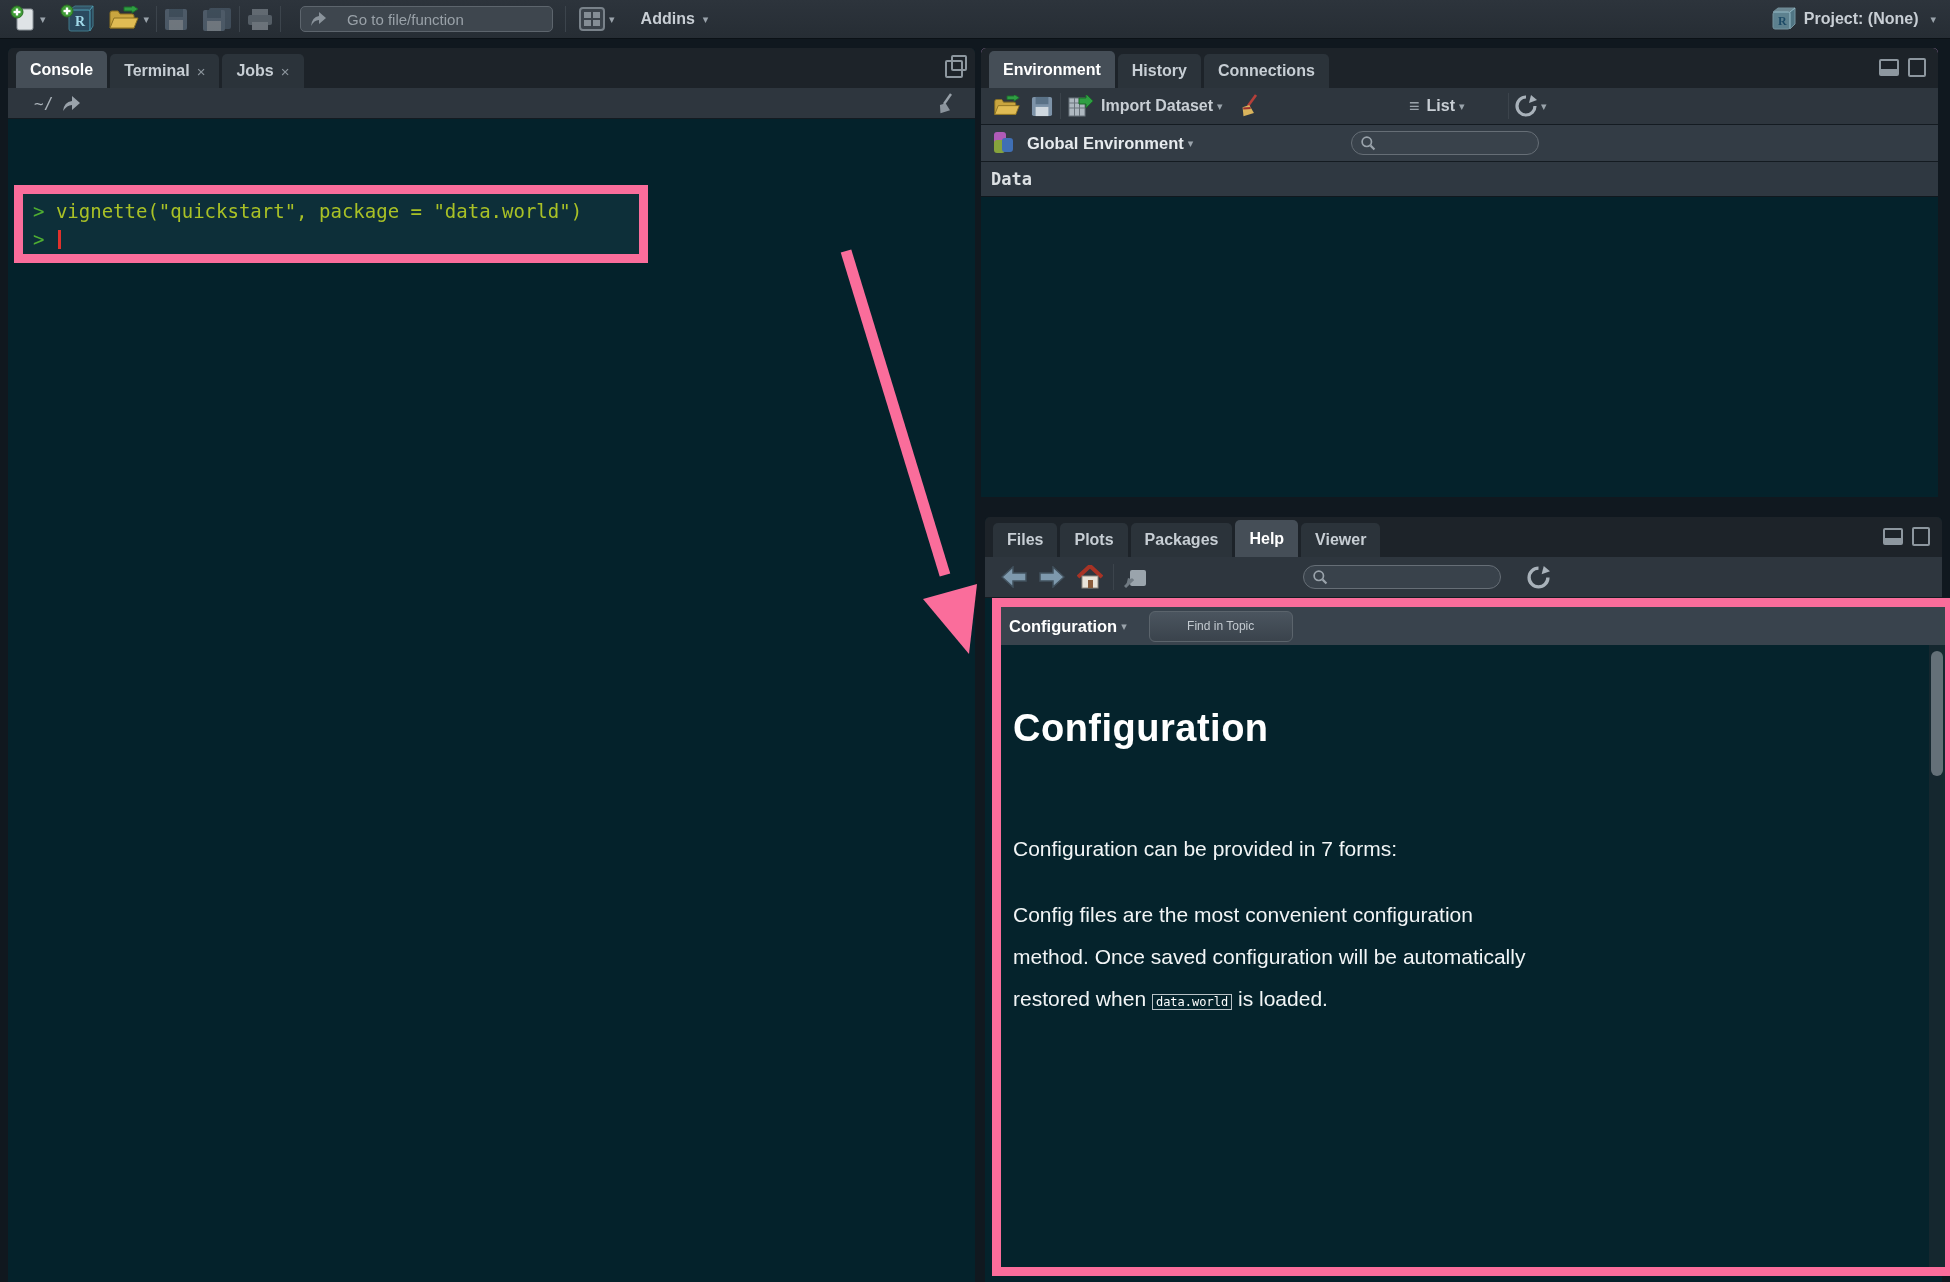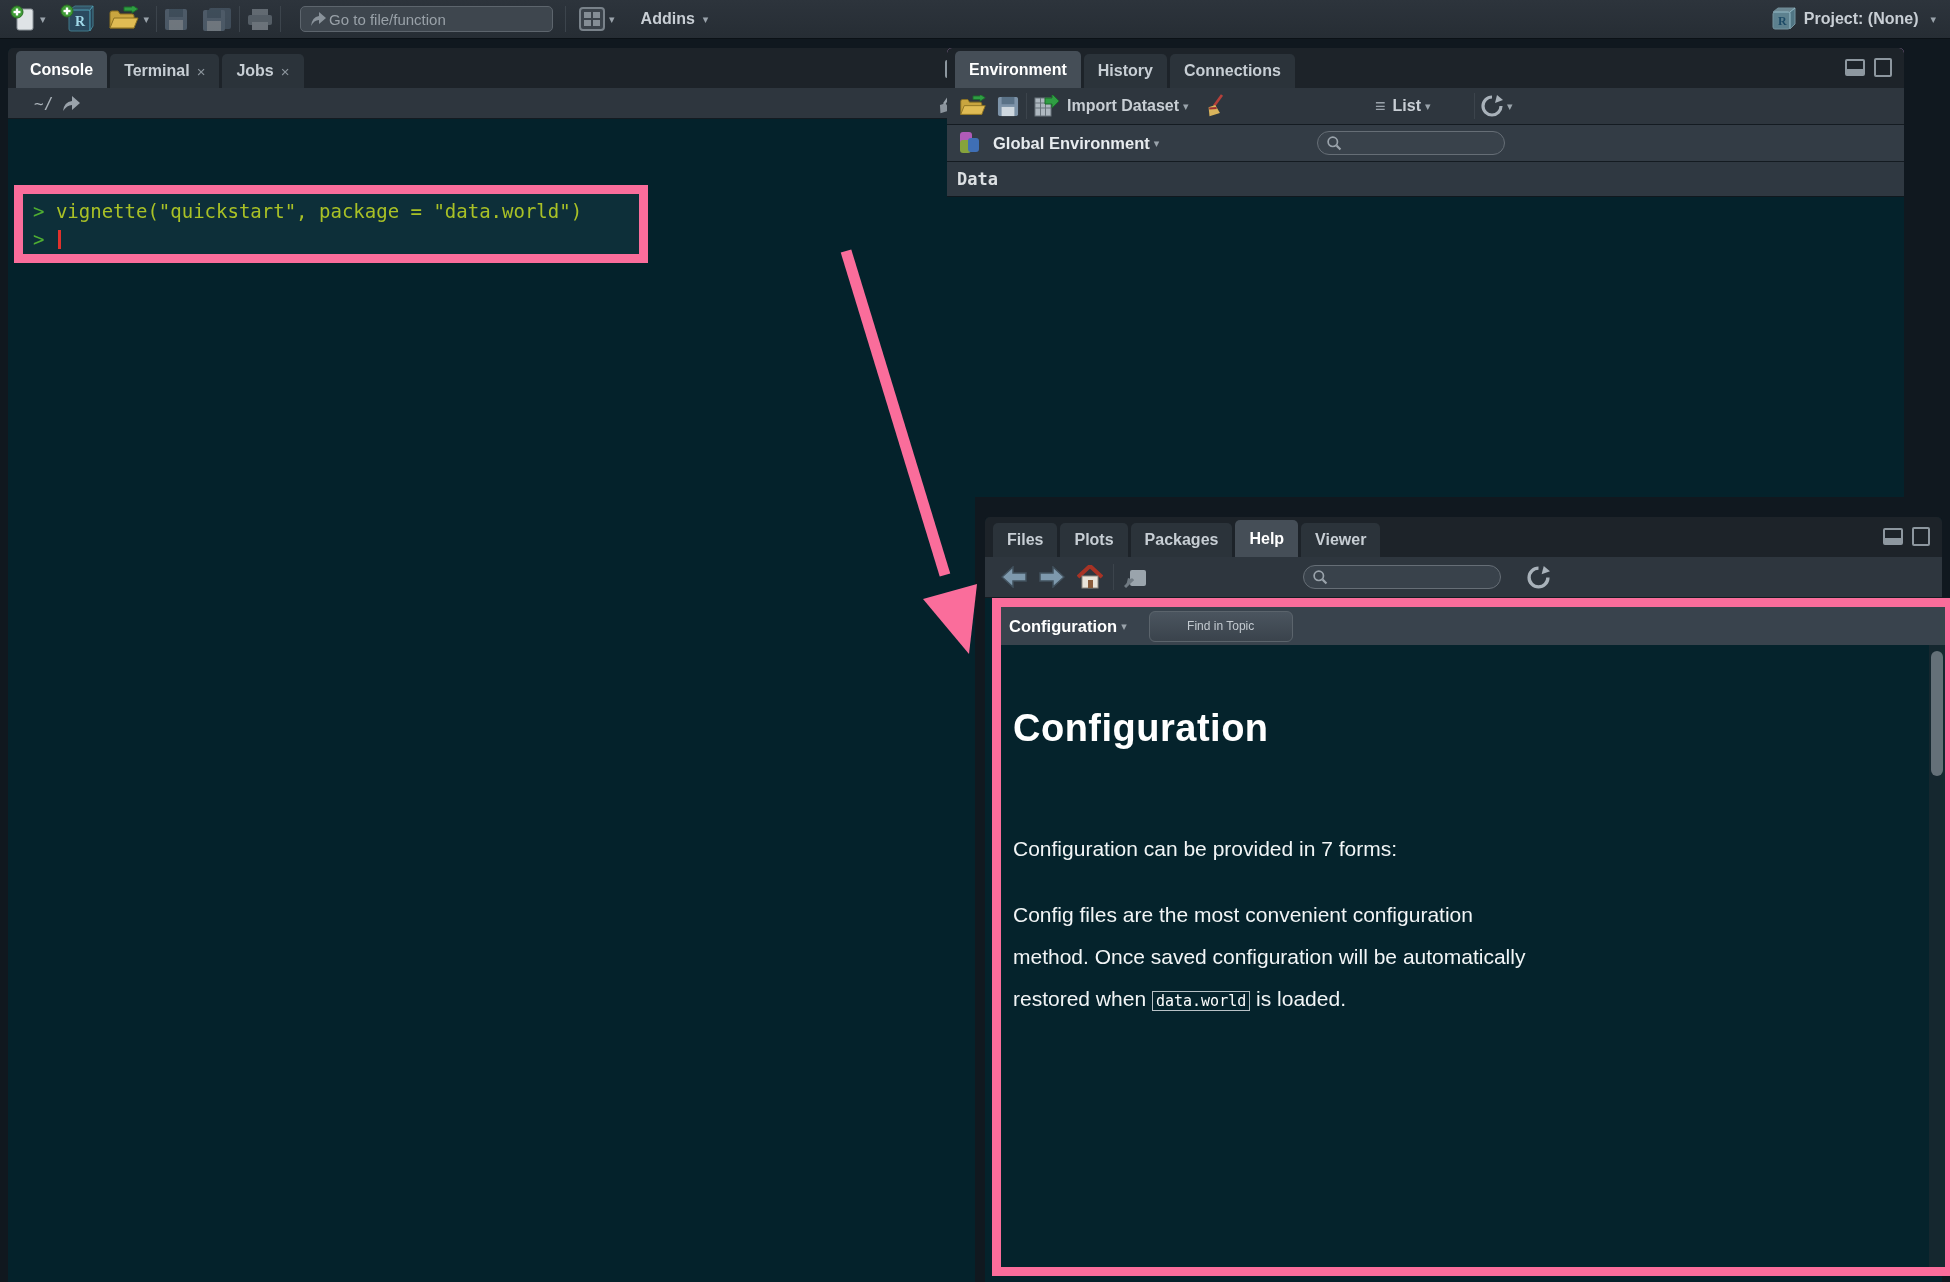--- a/index.html
+++ b/index.html
@@ -6,21 +6,21 @@
   .stage{position:relative;width:1950px;height:1282px;overflow:hidden;
          font-family:"Liberation Sans",sans-serif;background:#10181f;}
 
   
   .main-toolbar{position:absolute;left:0;top:0;width:1950px;height:38px;
     background:linear-gradient(#2d343c,#262d34);border-bottom:1px solid #0b1116;
     display:flex;align-items:center;}
   .tb-item{display:flex;align-items:center;}
   .tb-sep{width:1px;height:26px;background:#3c444c;margin:0 7px;}
   .caret{color:#9aa3ab;font-size:11px;margin-left:4px;}
-  .goto-box{display:flex;align-items:center;gap:2px;width:235px;height:24px;
+  .goto-box{display:flex;align-items:center;gap:20px;width:235px;height:24px;
     background:#3e464e;border:1px solid #5d656d;border-radius:5px;padding:0 8px;margin-left:12px;}
   .goto-box span{color:#99a1a8;font-size:15px;}
   .tb-label{color:#c8ced4;font-size:16px;font-weight:600;}
   .proj{margin-left:auto;display:flex;align-items:center;gap:8px;padding-right:14px;}
   .disabled{opacity:.42;}
 
   
   .panel{position:absolute;display:flex;flex-direction:column;border-radius:5px 5px 0 0;}
   .tabbar{height:40px;background:#1d2329;display:flex;align-items:flex-end;
     border-radius:5px 5px 0 0;position:relative;}
@@ -49,21 +49,21 @@
   .console-annotation{position:absolute;left:6px;top:66px;width:634px;height:78px;
     border:9px solid #fa6d9b;background:rgba(125,205,225,0.08);
     padding:3px 10px;box-sizing:border-box;}
   .code-line{font-family:"DejaVu Sans Mono",monospace;font-size:19px;line-height:28px;white-space:pre;}
   .prompt{color:#4fae32;}
   .cmd{color:#a9c126;}
   .cursor{display:inline-block;width:3px;height:19px;background:#e0312c;
     vertical-align:-3px;margin-left:14px;}
 
   
-  #env-panel{left:947px;top:48px;width:957px;height:449px;background:#f0abfc;}
+  #env-panel{left:981px;top:48px;width:957px;height:449px;background:#f0abfc;}
   #files-panel{left:985px;top:517px;width:957px;height:765px;background:#04222b;}
 
   .envbar{height:36px;background:#333c45;display:flex;align-items:center;
     border-bottom:1px solid #141b21;position:relative;}
   .scope-label{color:#e7ebee;font-size:16.5px;font-weight:600;margin-left:10px;}
   .search-box{display:flex;align-items:center;width:188px;height:24px;background:#39424b;
     border:1px solid #666e76;border-radius:13px;padding:0 8px;box-sizing:border-box;}
   .section-head{height:34px;background:#2f3841;display:flex;align-items:center;
     border-bottom:1px solid #10181e;}
   .section-head span{color:#dce0e3;font-size:17px;font-weight:600;margin-left:10px;
@@ -88,21 +88,21 @@
   .scrolltrack{position:absolute;right:0;top:0;width:16px;height:100%;background:#15272f;}
   .scrollthumb{position:absolute;right:2px;top:6px;width:12px;height:125px;border-radius:7px;
     background:#647078;}
   .help-inner{position:absolute;left:12px;top:0;width:530px;color:#f2f5f6;}
   .help-inner h1{font-size:38px;font-weight:700;margin:62px 0 0 0;color:#ffffff;letter-spacing:.5px;}
   .help-inner p{font-size:21px;line-height:42px;margin:0;}
   .p-first{margin-top:36px !important;}
   .p-last{margin-top:24px !important;}
   .help-inner ul{margin:22px 0 0 0;padding-left:46px;color:#8fa3ab;}
   .help-inner li{font-size:21px;line-height:41px;}
-  .inline-code{font-family:"DejaVu Sans Mono",monospace;font-size:15px;color:#ffffff;
+  .inline-code{font-family:"DejaVu Sans Mono",monospace;font-size:12px;color:#ffffff;
     border:1px solid #b9c2c7;padding:0 3px;}
 
   
   .icon{display:inline-block;line-height:0;}
   .glyph{font-size:18px;color:#9aa3ab;line-height:1;}
 
   .arrow-overlay{position:absolute;left:0;top:0;width:1950px;height:1282px;
     pointer-events:none;z-index:60;}
 </style>
 </head>

